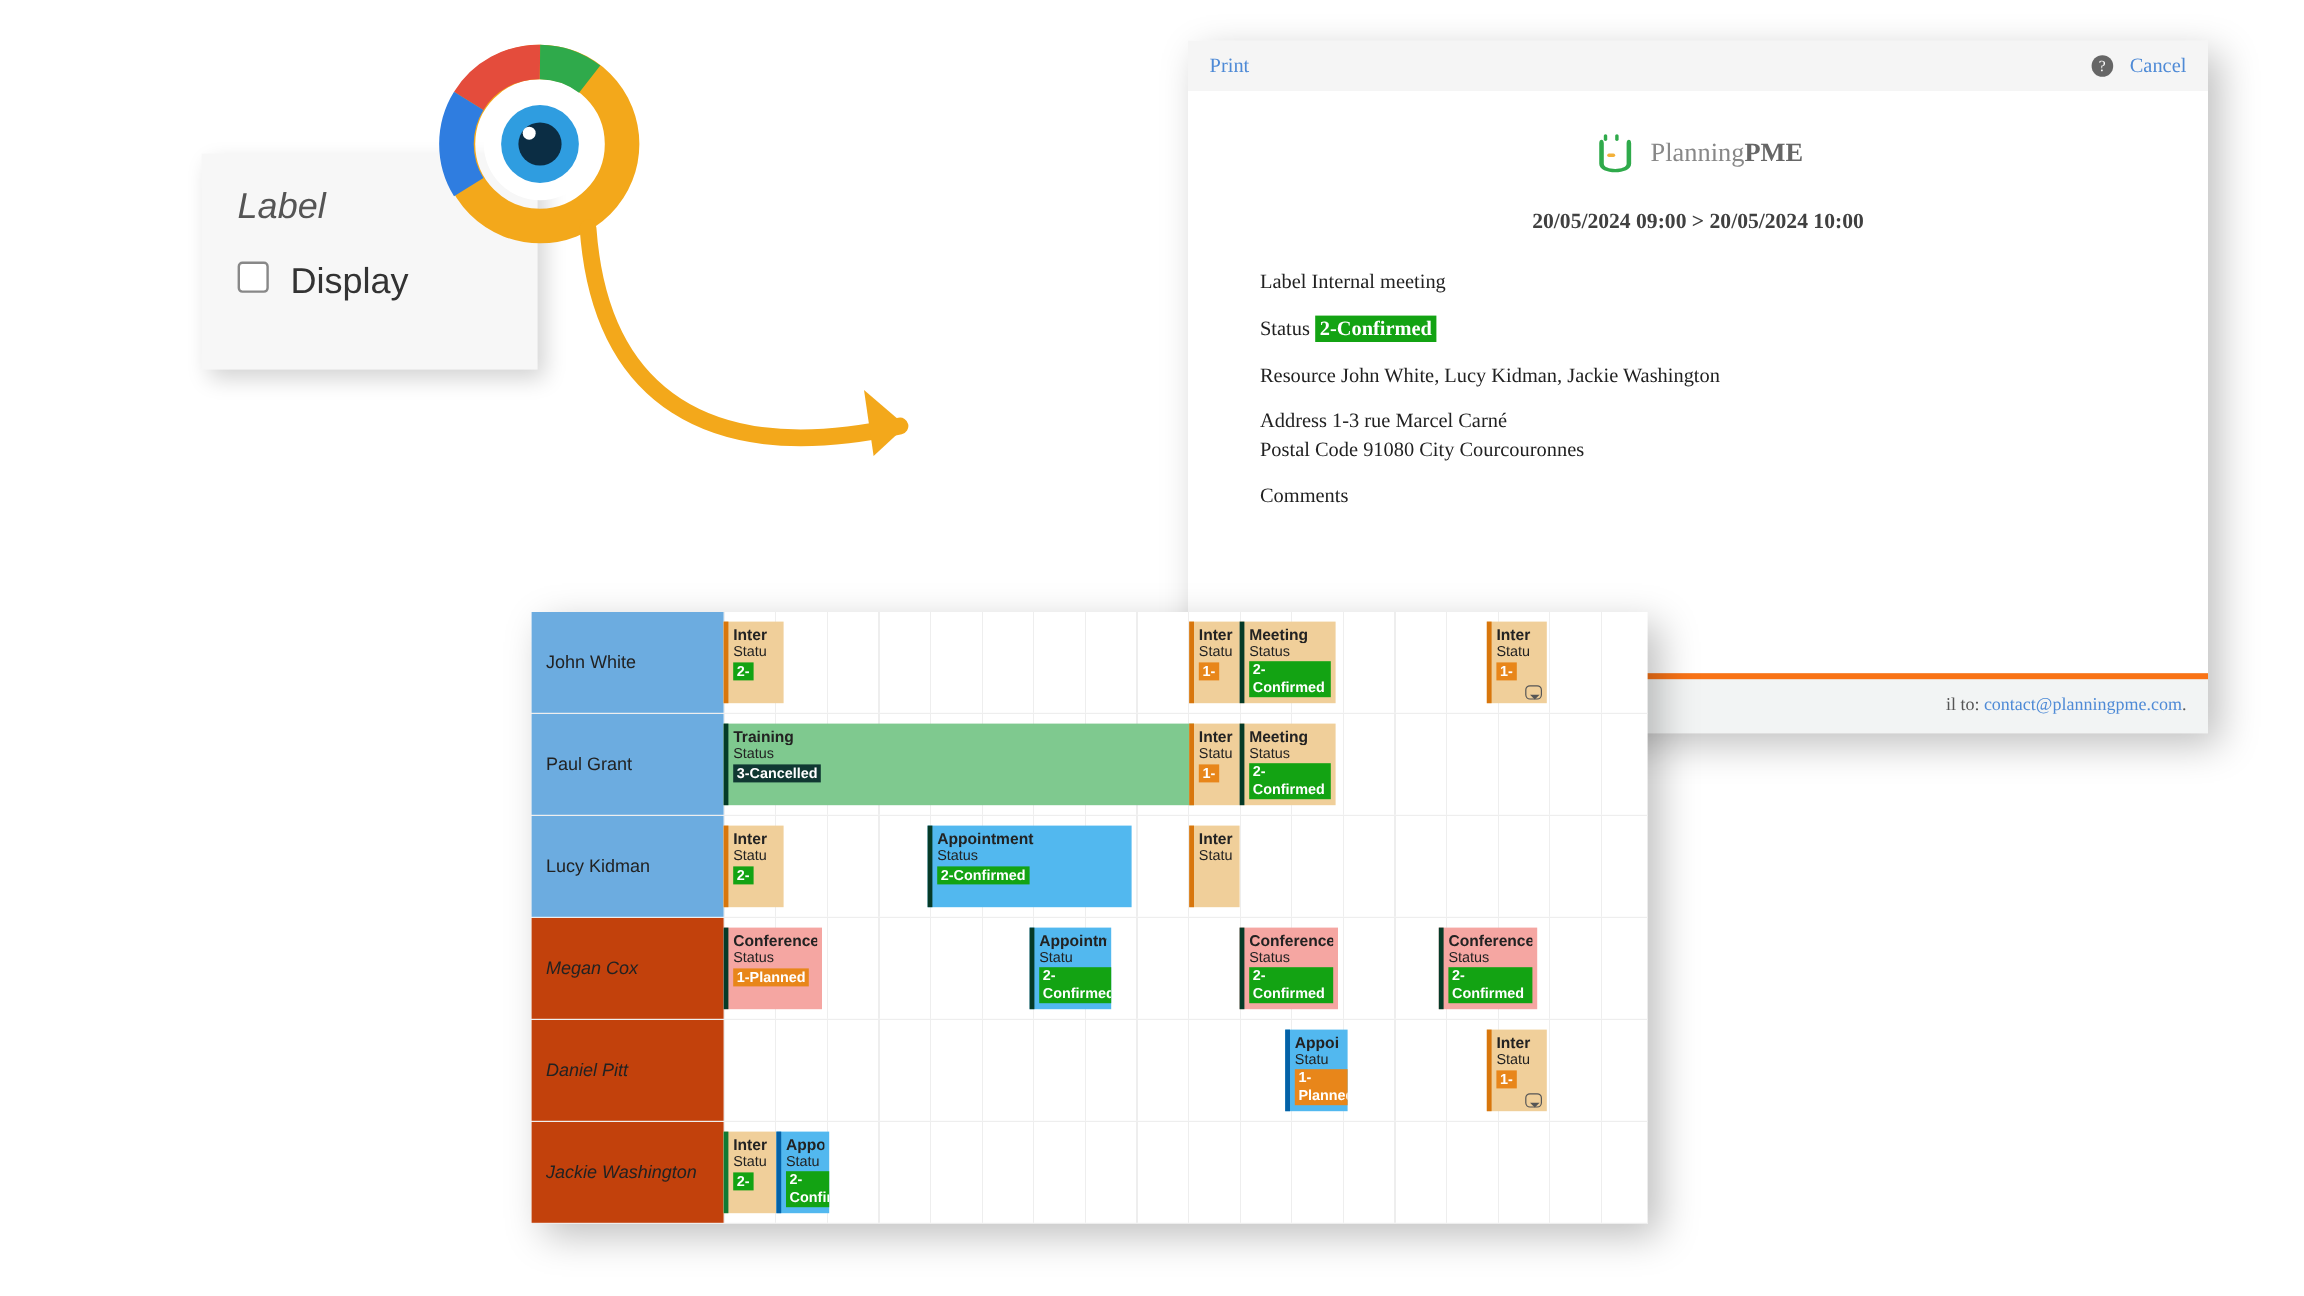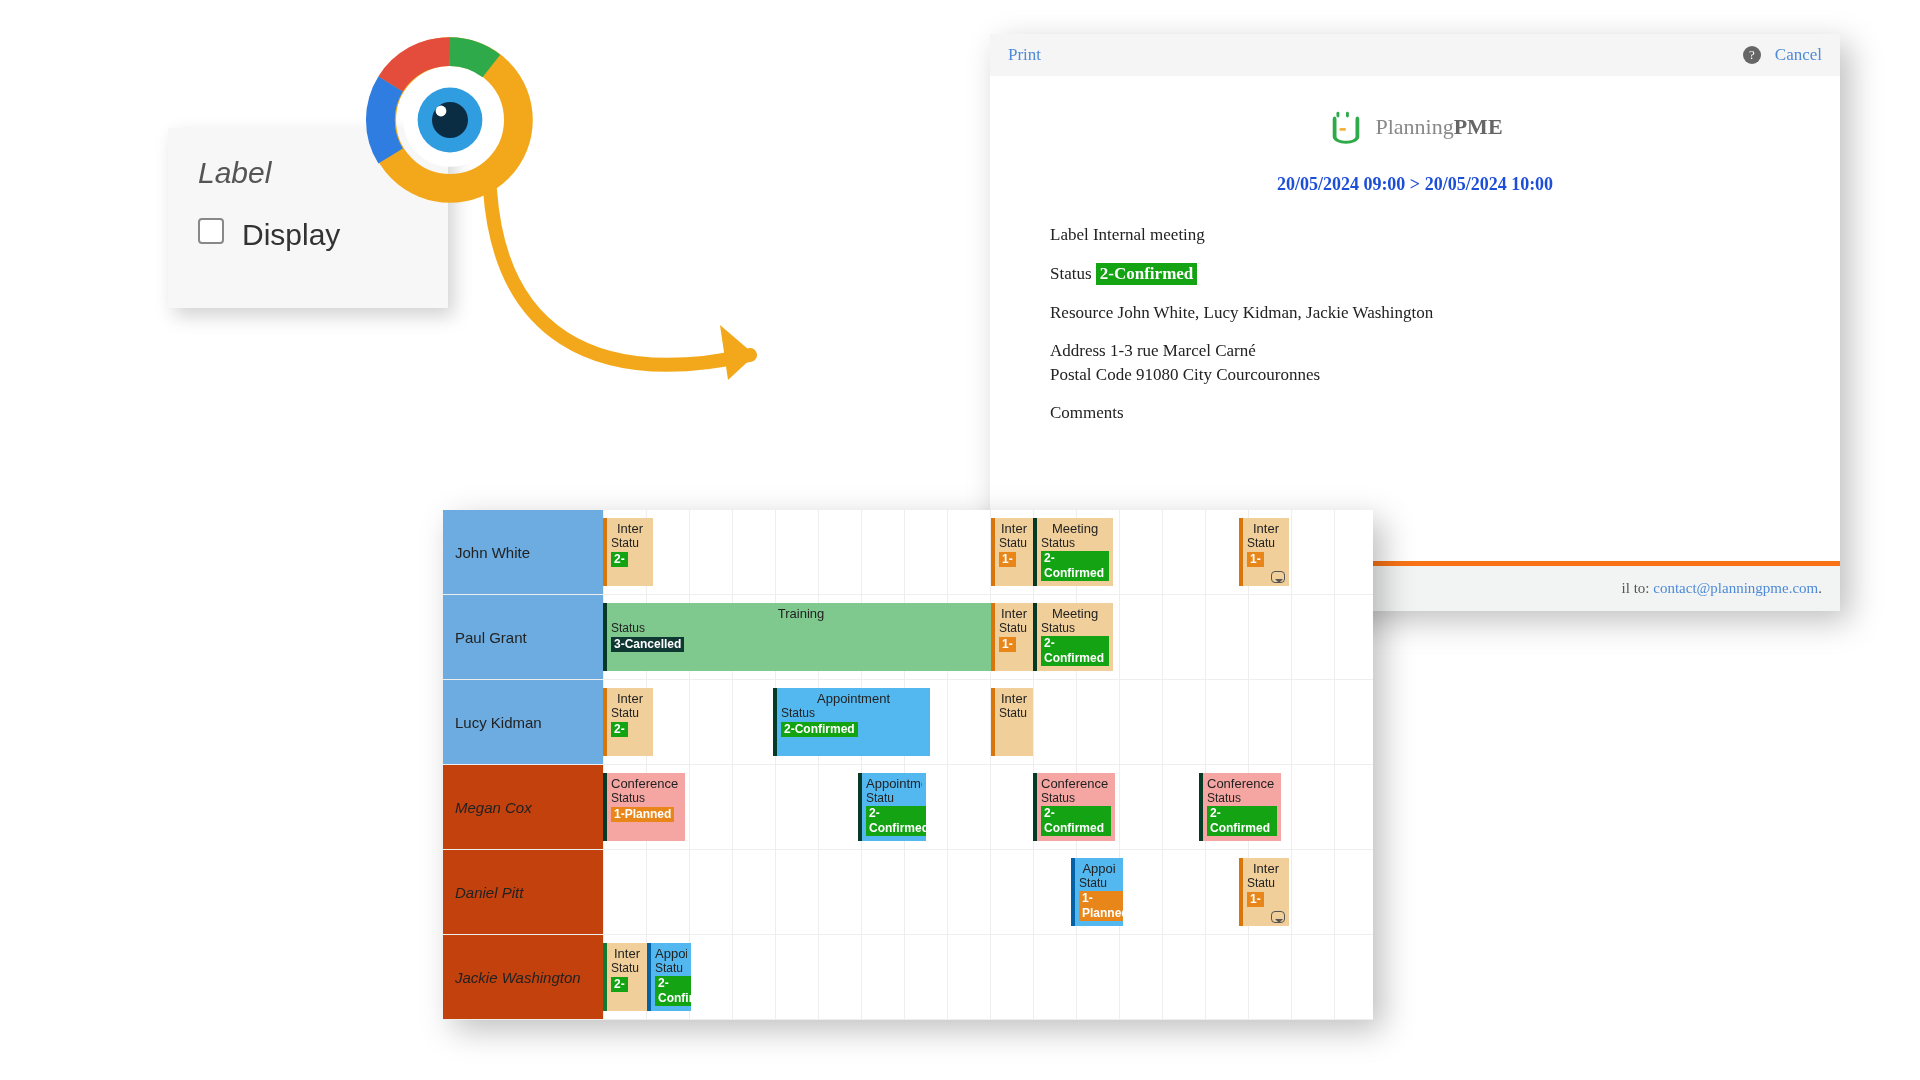--- a/index.html
+++ b/index.html
@@ -100,21 +100,21 @@
   }
   .brand-row .brand-name { font-size: 22px; color: #888; text-align: center; }
   .brand-row .brand-name b { color: #666; }
   .brand-icon {
     width: 38px; height: 38px;
   }
 
   .date-line {
     text-align: center;
     font-weight: 600;
-    color: #1d4ed8;
+    color: #404040;
     font-size: 18px;
     margin-bottom: 30px;
   }
   .field-line {
     font-size: 17px;
     color: #222;
     margin: 0 0 18px 0;
   }
   .status-pill {
     display: inline-block;
@@ -180,21 +180,21 @@
   .ev.bg-sand  { background: #f0cf9a; }
   .ev.bg-green { background: #7fc98f; }
   .ev.bg-sky   { background: #52b8ef; }
   .ev.bg-pink  { background: #f5a6a2; }
 
   .ev.bl-orange { border-left-color: #d8760c; }
   .ev.bl-dark   { border-left-color: #053a27; }
   .ev.bl-blue   { border-left-color: #0461a6; }
   .ev.bl-green  { border-left-color: #107a33; }
 
-  .ev .t { font-weight: 400; white-space: nowrap; overflow: hidden; text-overflow: clip; display: block; text-align: center; }
+  .ev .t { font-weight: 700; white-space: nowrap; overflow: hidden; text-overflow: clip; display: block; }
   .st { display: inline-block; font-size: 12px; padding: 0 3px; color: #fff; font-weight: 700; }
   .st.planned   { background: #e8861a; }
   .st.confirmed { background: #13a313; }
   .st.cancelled { background: #103832; color: #fff; }
   .ev .srow { font-size: 12px; }
   .chat-ico {
     position: absolute;
     right: 4px; bottom: 3px;
     width: 14px; height: 12px;
     border: 1.5px solid #555;
@@ -304,21 +304,21 @@
       <div class="plan-lane">
         <div class="ev bg-green bl-dark" style="left: 0px; width: 392px;"><span class="t">Training</span><div class="srow">Status </div><span class="st cancelled">3-Cancelled</span></div>
         <div class="ev bg-sand bl-orange" style="left: 388px; width: 42px;"><span class="t">Inter</span><div class="srow">Statu </div><span class="st planned">1-</span></div>
         <div class="ev bg-sand bl-dark" style="left: 430px; width: 80px;"><span class="t">Meeting</span><div class="srow">Status </div><span class="st confirmed">2-Confirmed</span></div>
       </div>
     </div>
     <div class="plan-row">
       <div class="plan-name blue">Lucy Kidman</div>
       <div class="plan-lane">
         <div class="ev bg-sand bl-orange" style="left: 0px; width: 50px;"><span class="t">Inter</span><div class="srow">Statu </div><span class="st confirmed">2-</span></div>
-        <div class="ev bg-sky bl-dark" style="left: 170px; width: 157px;"><span class="t">Appointment</span><div class="srow">Status </div><span class="st confirmed">2-Confirmed</span></div>
+        <div class="ev bg-sky bl-dark" style="left: 170px; width: 170px;"><span class="t">Appointment</span><div class="srow">Status </div><span class="st confirmed">2-Confirmed</span></div>
         <div class="ev bg-sand bl-orange" style="left: 388px; width: 42px;">
           <span class="t">Inter</span>
           <div class="srow">Statu </div>
         </div>
       </div>
     </div>
     <div class="plan-row">
       <div class="plan-name green">Megan Cox</div>
       <div class="plan-lane">
         <div class="ev bg-pink bl-dark" style="left: 0px; width: 82px;"><span class="t">Conference call</span><div class="srow">Status </div><span class="st planned">1-Planned</span></div>

